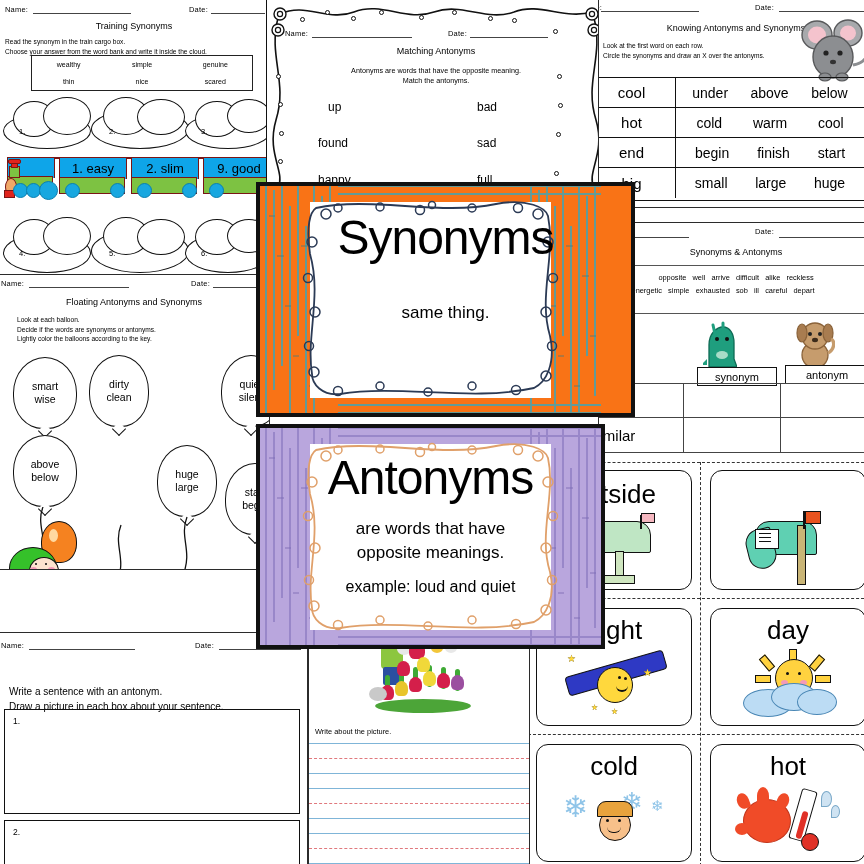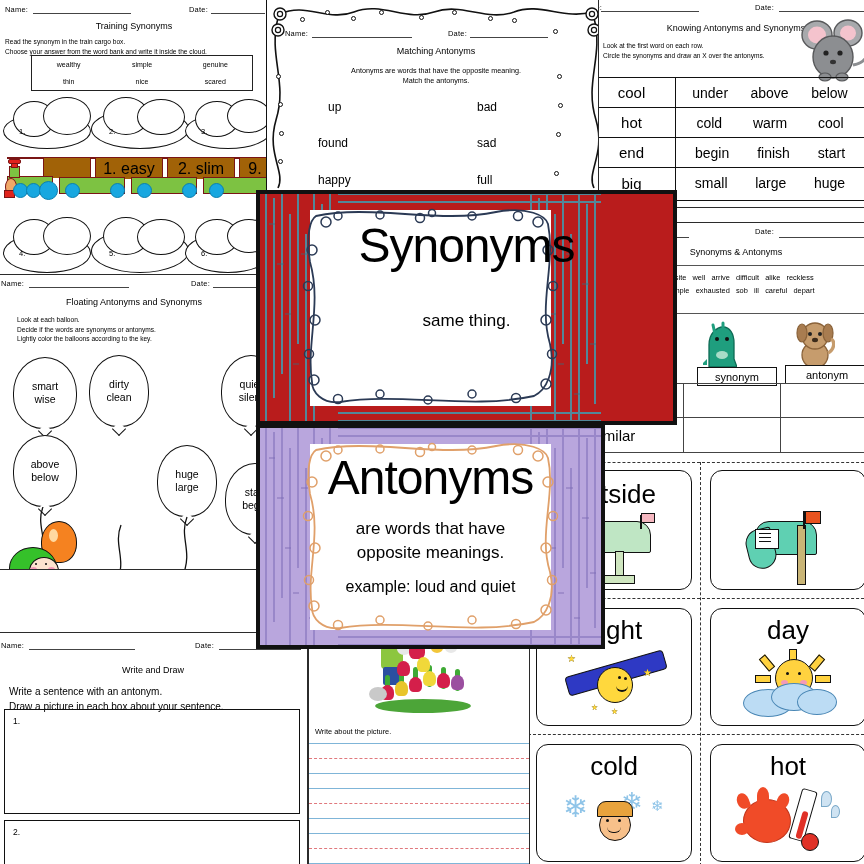--- a/index.html
+++ b/index.html
@@ -19,22 +19,22 @@
   #s-train{left:-2px;top:-2px;width:272px;height:280px;}
   .wordbank{position:absolute;border:1px solid #222;box-sizing:border-box;
             display:grid;grid-template-columns:repeat(3,1fr);align-items:center;
             justify-items:center;font-size:7px;}
   .cloudrow{position:absolute;left:0;width:100%;height:62px;}
   .cloud{position:absolute;background:#fff;border:1.4px solid #111;border-radius:50%;}
   .cloudnum{position:absolute;font-size:7.5px;}
   .trainwrap{position:absolute;left:8px;top:148px;width:262px;height:48px;}
   .car{position:absolute;box-sizing:border-box;}
   .car .lbl{position:absolute;left:0;top:0;width:100%;height:21px;border:1.3px solid #7a1515;
-            border-bottom:none;background:#a16207;display:flex;align-items:center;
-            justify-content:center;font-size:16px;white-space:nowrap;margin-left:36px;}
+            border-bottom:none;background:#0ea5e9;display:flex;align-items:center;
+            justify-content:center;font-size:13px;white-space:nowrap;}
   .car .body{position:absolute;left:0;top:20px;width:100%;height:17px;background:#7dc242;
              border:1.4px solid #7a1515;box-sizing:border-box;}
   .wheel{position:absolute;width:13px;height:13px;border-radius:50%;background:#18a7e0;
          border:1px solid #0a7fb0;}
 
   
   #s-match{left:266px;top:-4px;width:340px;height:200px;border:none;background:transparent;}
   #s-match .paper{position:absolute;inset:0;background:#fff;border:1px solid #111;}
   .dot{position:absolute;width:3.4px;height:3.4px;border:1px solid #111;border-radius:50%;
        background:#fff;}
@@ -70,21 +70,21 @@
   .obal .hl{position:absolute;left:7px;top:7px;width:9px;height:13px;background:#ffd9a0;
             border-radius:50%;}
 
   
   .poster{position:absolute;border:4px solid #111;box-sizing:border-box;}
   .poster .card{position:absolute;background:#fff;}
   .poster .ptitle{position:absolute;left:0;width:100%;text-align:center;font-size:48px;
                   font-weight:400;letter-spacing:-1px;}
   .poster .pl{position:absolute;left:0;width:100%;text-align:center;font-size:17px;line-height:1.35;}
   .poster .pex{position:absolute;left:0;width:100%;text-align:center;font-size:16px;}
-  #p-syn{left:256px;top:190px;width:421px;height:235px;background:#b91c1c;}
+  #p-syn{left:256px;top:182px;width:379px;height:235px;background:#f97316;}
   #p-ant{left:256px;top:424px;width:349px;height:225px;background:#b9a6dd;}
   .scribble{position:absolute;inset:0;opacity:.85;}
 
   
   #s-sa{left:598px;top:222px;width:276px;height:245px;}
   .sabank{position:absolute;font-size:7.4px;line-height:1.8;text-align:center;}
   .satable{position:absolute;border:1px solid #444;box-sizing:border-box;}
   .satable .row{display:flex;border-bottom:1px solid #444;height:34px;box-sizing:border-box;}
   .satable .row:last-child{border-bottom:none;}
   .satable .w{width:96px;border-right:1px solid #444;display:flex;align-items:center;
@@ -586,21 +586,20 @@
       </div>
     </div>
   </div>
 
   <div class="sheet" id="s-wd">
     <div class="nm" style="left:2px;top:8px;">Name:</div>
     <div class="name-line" style="left:30px;top:16px;width:106px;"></div>
     <div class="nm" style="left:196px;top:8px;">Date:</div>
     <div class="name-line" style="left:220px;top:16px;width:82px;"></div>
 
-    <div class="title" style="left:0;top:32px;width:100%;">Write and Draw</div>
     <div class="instr" style="left:10px;top:52px;width:280px;font-size:10px;">
       <div>Write a sentence with an antonym.</div>
       <div>Draw a picture in each box about your sentence.</div>
     </div>
 
     <div class="drawbox" style="left:5px;top:76px;width:296px;height:105px;">
       <div class="boxnum" style="left:8px;top:6px;">1.</div>
     </div>
     <div class="drawbox" style="left:5px;top:187px;width:296px;height:105px;">
       <div class="boxnum" style="left:8px;top:6px;">2.</div>

